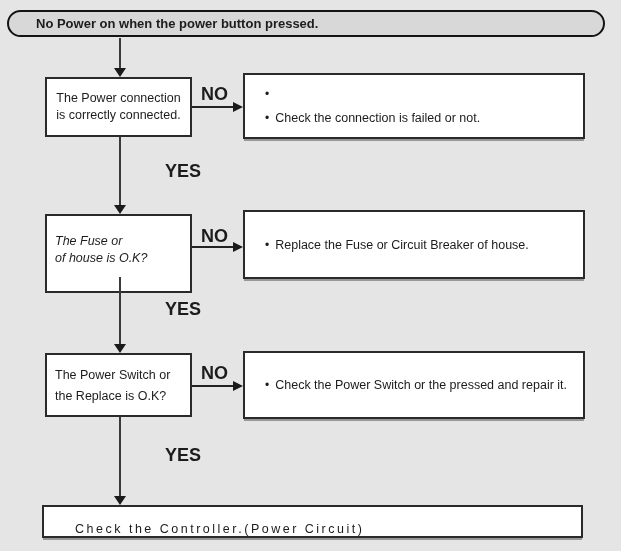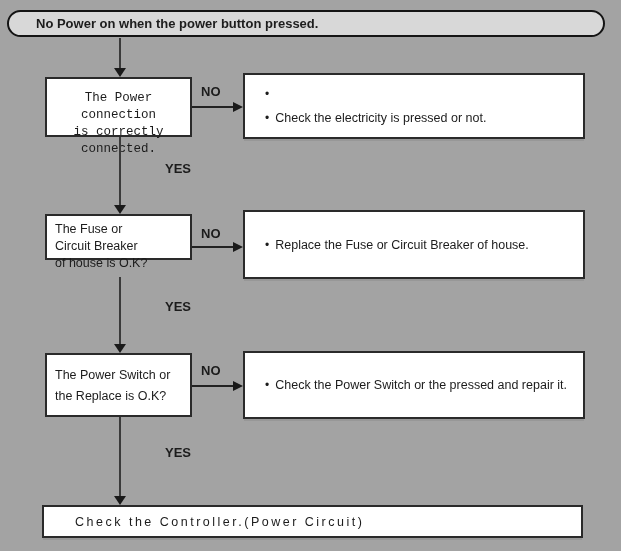--- a/index.html
+++ b/index.html
@@ -1,17 +1,17 @@
 <!DOCTYPE html>
 <html><head>
 <meta charset="utf-8">
 <style>
   html,body{margin:0;padding:0;background:#ffffff;}
   .canvas{
-    position:relative;width:621px;height:551px;background:#a3a3a3;
+    position:relative;width:621px;height:551px;background:#e5e5e5;
     font-family:"Liberation Sans", sans-serif;color:#1c1c1c;overflow:hidden;
   }
   .pill{
     position:absolute;left:7px;top:10px;width:598px;height:27px;
     box-sizing:border-box;border:2px solid #141414;border-radius:14px;
     background:#d8d8d8;display:flex;align-items:center;
     padding-left:27px;font-weight:bold;font-size:13px;
   }
   .qbox{
     position:absolute;left:45px;width:147px;box-sizing:border-box;
@@ -23,77 +23,76 @@
     position:absolute;left:243px;width:342px;box-sizing:border-box;
     border:2px solid #2a2a2a;background:#fff;box-shadow:0 3px 0 -1px #979797;
     display:flex;flex-direction:column;justify-content:center;
     padding-left:20px;font-size:12.5px;gap:10px;
   }
   .bullet{display:flex;align-items:baseline;}
   .bullet .dot{margin-right:6px;font-size:12px;}
   .endbox{
     position:absolute;left:42px;top:505px;width:541px;height:33px;
     box-sizing:border-box;border:2px solid #2a2a2a;background:#fff;
-    box-shadow:0 3px 0 -1px #979797;display:flex;align-items:center;
+    box-shadow:0 3px 0 -1px #979797;display:flex;align-items:flex-end;
     padding-left:31px;font-size:12.5px;letter-spacing:2.5px;
   }
   .vline{position:absolute;width:2px;background:#3a3a3a;left:119px;}
   .hline{position:absolute;height:2px;background:#222;}
   .arr-down{
     position:absolute;left:114px;width:0;height:0;
     border-left:6px solid transparent;border-right:6px solid transparent;
     border-top:9px solid #1a1a1a;
   }
   .arr-right{
     position:absolute;left:233px;width:0;height:0;
     border-top:5px solid transparent;border-bottom:5px solid transparent;
     border-left:10px solid #1a1a1a;
   }
-  .lbl{position:absolute;font-weight:bold;font-size:13px;}
+  .lbl{position:absolute;font-weight:bold;font-size:18px;}
   .lbl.no{left:201px;}
   .lbl.yes{left:125px;margin-left:40px;}
 </style>
 </head>
 <body>
 
 <div class="canvas">
 
   <div class="pill">
     <span>No Power on when the power button pressed.</span>
   </div>
 
   <div class="vline" style="top:38px;height:32px;"></div>
   <div class="arr-down" style="top:68px;"></div>
 
-  <div class="qbox center" style="top:77px;height:60px;padding-top:11px;font-family:Liberation Mono, monospace;">
+  <div class="qbox center" style="top:77px;height:60px;padding-top:11px;">
     <div>The Power connection</div>
     <div>is correctly connected.</div>
   </div>
 
   <div class="lbl no" style="top:84px;">NO</div>
   <div class="hline" style="left:192px;top:106px;width:42px;"></div>
   <div class="arr-right" style="top:102px;"></div>
 
   <div class="abox" style="top:73px;height:66px;">
     <div class="bullet">
       <span class="dot">•</span>
     </div>
     <div class="bullet">
       <span class="dot">•</span>
-      <span>Check the electricity is pressed or not.</span>
+      <span>Check the connection is failed or not.</span>
     </div>
   </div>
 
   <div class="vline" style="top:137px;height:69px;"></div>
   <div class="lbl yes" style="top:161px;">YES</div>
   <div class="arr-down" style="top:205px;"></div>
 
-  <div class="qbox left" style="top:214px;height:46px;padding-top:5px;">
+  <div class="qbox left" style="top:214px;height:79px;padding-top:17px;font-style:italic;">
     <div>The Fuse or</div>
-    <div>Circuit Breaker</div>
     <div>of house is O.K?</div>
   </div>
 
   <div class="lbl no" style="top:226px;">NO</div>
   <div class="hline" style="left:192px;top:246px;width:42px;"></div>
   <div class="arr-right" style="top:242px;"></div>
 
   <div class="abox" style="top:210px;height:69px;">
     <div class="bullet">
       <span class="dot">•</span>

